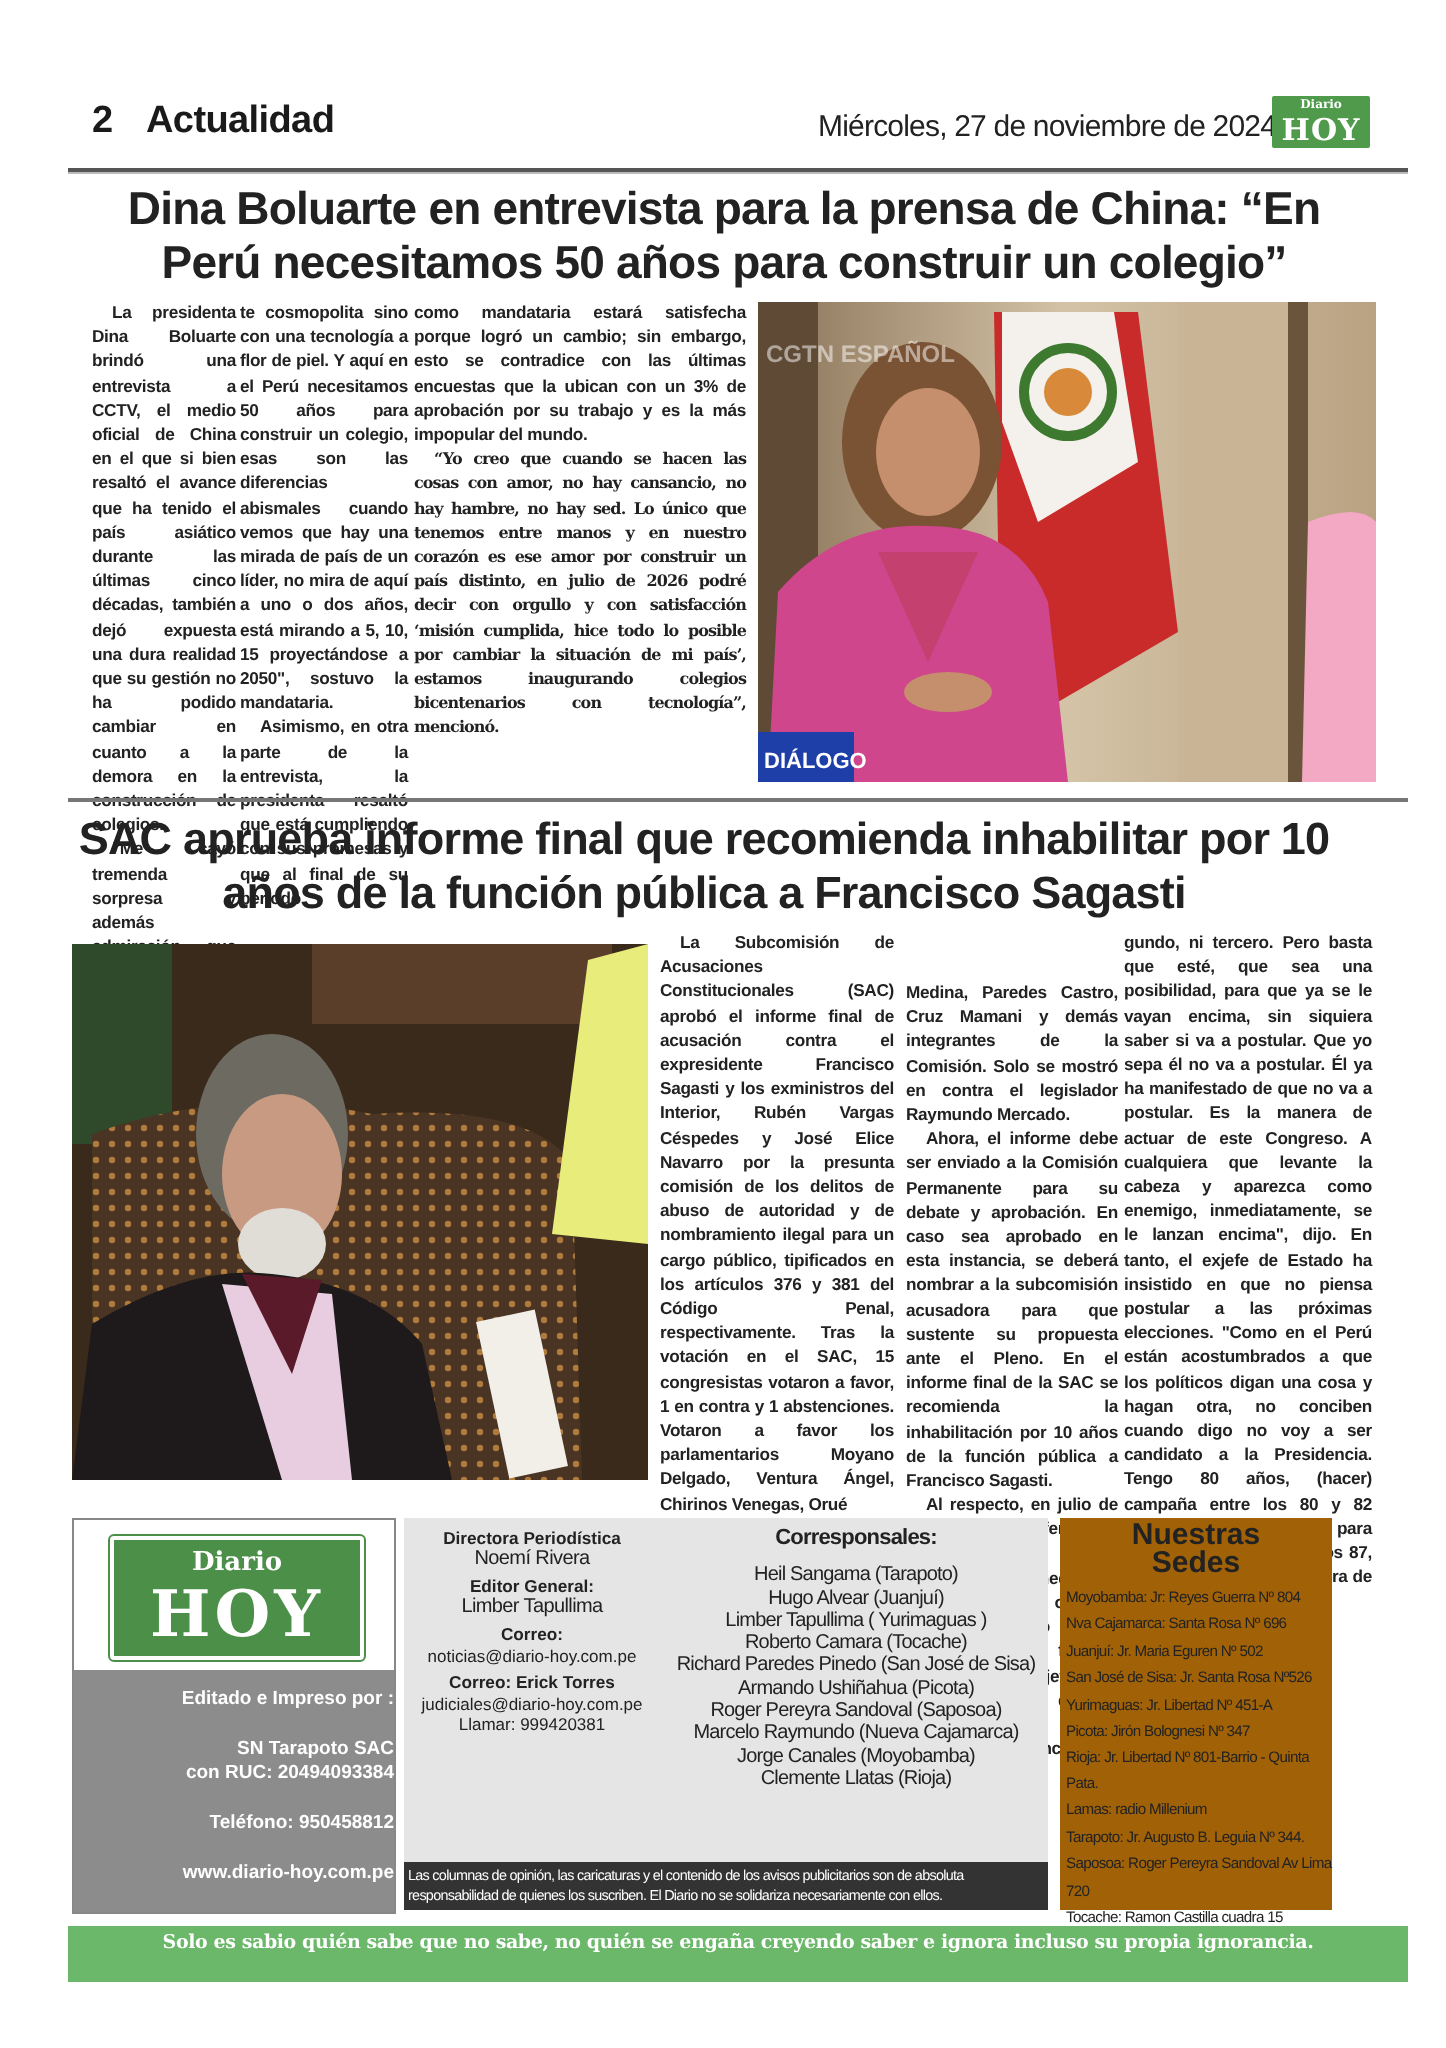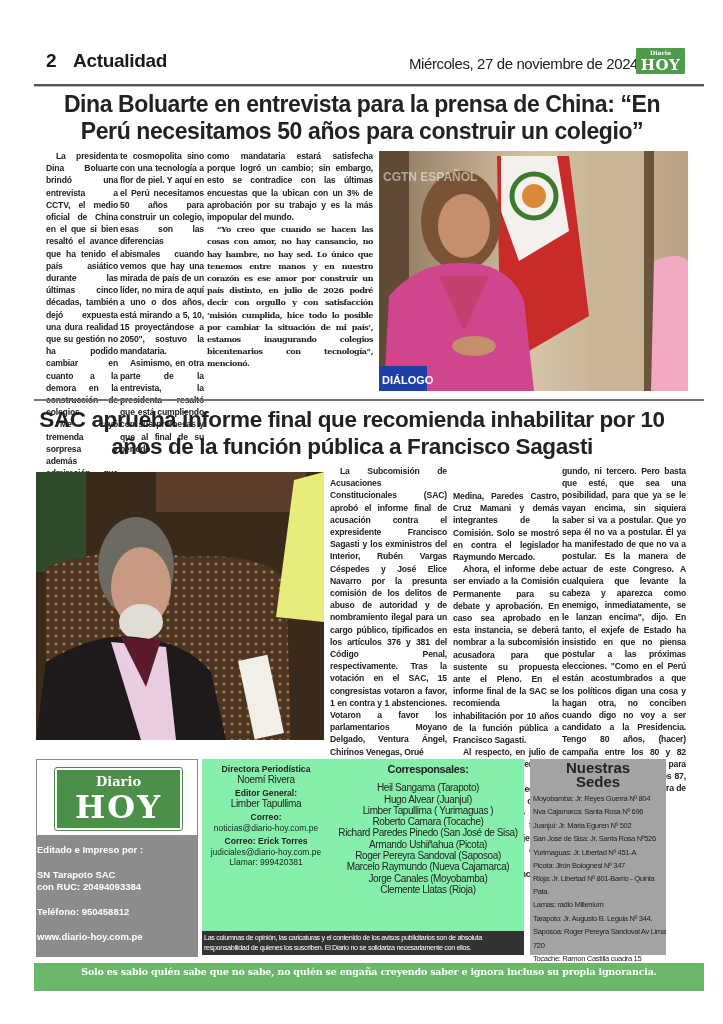--- a/index.html
+++ b/index.html
@@ -32,33 +32,33 @@
   .c4 { left: 330px; top: 465px; width: 117px; }
   .c5 { left: 453px; top: 490px; width: 106px; }
   .c6 { left: 562px; top: 465px; width: 124px; }
 
   
   .box-logo { position: absolute; left: 36px; top: 759px; width: 160px; height: 196px; border: 1px solid #888; background: #8c8c8c; }
   .box-logo .top { height: 75px; background: #fff; position: relative; }
   .box-logo .logo { position: absolute; left: 18px; top: 8px; width: 123px; height: 58px; background: #4c8f48; border: 2px solid #fff; outline: 1px solid #4c8f48; color: #fff; text-align: center; border-radius: 2px; }
   .box-logo .logo .d { display: block; font-family: "DejaVu Serif", serif; font-weight: bold; font-size: 13px; line-height: 16px; padding-top: 4px; }
   .box-logo .logo .h { display: block; font-family: "DejaVu Serif", serif; font-weight: bold; font-size: 32px; line-height: 34px; letter-spacing: 2px; }
-  .box-logo .info { color: #fff; text-align: left; font-size: 9.5px; font-weight: bold; line-height: 12px; }
+  .box-logo .info { color: #fff; text-align: right; font-size: 9.5px; font-weight: bold; line-height: 12px; }
   .box-logo .info div { margin-top: 0; }
 
-  .box-staff { position: absolute; left: 202px; top: 759px; width: 322px; height: 172px; background: #86efac; }
+  .box-staff { position: absolute; left: 202px; top: 759px; width: 322px; height: 172px; background: #e5e5e5; }
   .staff-left { position: absolute; left: 4px; top: 5px; width: 120px; text-align: center; font-size: 8.5px; line-height: 10.5px; color: #222; }
   .staff-left .lbl { font-weight: bold; font-size: 8.6px; }
   .staff-left .name { font-size: 10px; letter-spacing: -0.3px; }
   .staff-left .grp { margin-bottom: 3px; }
   .staff-right { position: absolute; left: 128px; top: 5px; width: 196px; text-align: center; font-size: 10px; line-height: 11.3px; letter-spacing: -0.4px; color: #222; }
   .staff-right .title { font-weight: bold; font-size: 11px; margin-bottom: 7px; }
   .disclaimer { position: absolute; left: 202px; top: 931px; width: 322px; height: 24px; background: #333; color: #fff; font-size: 7.2px; line-height: 10px; letter-spacing: -0.35px; padding: 2px 2px; box-sizing: border-box; }
 
-  .box-sedes { position: absolute; left: 530px; top: 759px; width: 136px; height: 196px; background: #a3a3a3; }
+  .box-sedes { position: absolute; left: 530px; top: 759px; width: 136px; height: 196px; background: #a16207; }
   .sedes-title { text-align: center; font-size: 15px; font-weight: bold; line-height: 14px; margin-top: 2px; color: #222; }
   .sedes-list { margin: 3px 0 0 3px; font-size: 7.6px; line-height: 13.4px; letter-spacing: -0.35px; color: #222; }
   .sedes-list b { font-weight: normal; }
 
   .quote-bar { position: absolute; left: 34px; top: 963px; width: 670px; height: 28px; background: #6bb86a; color: #fff; text-align: center; font-family: "DejaVu Serif", serif; font-weight: bold; font-size: 9.5px; line-height: 11px; letter-spacing: -0.2px; padding-top: 3px; box-sizing: border-box; }
 </style>
 </head>
 <body>
 
 <div class="hdr-num">2</div>

